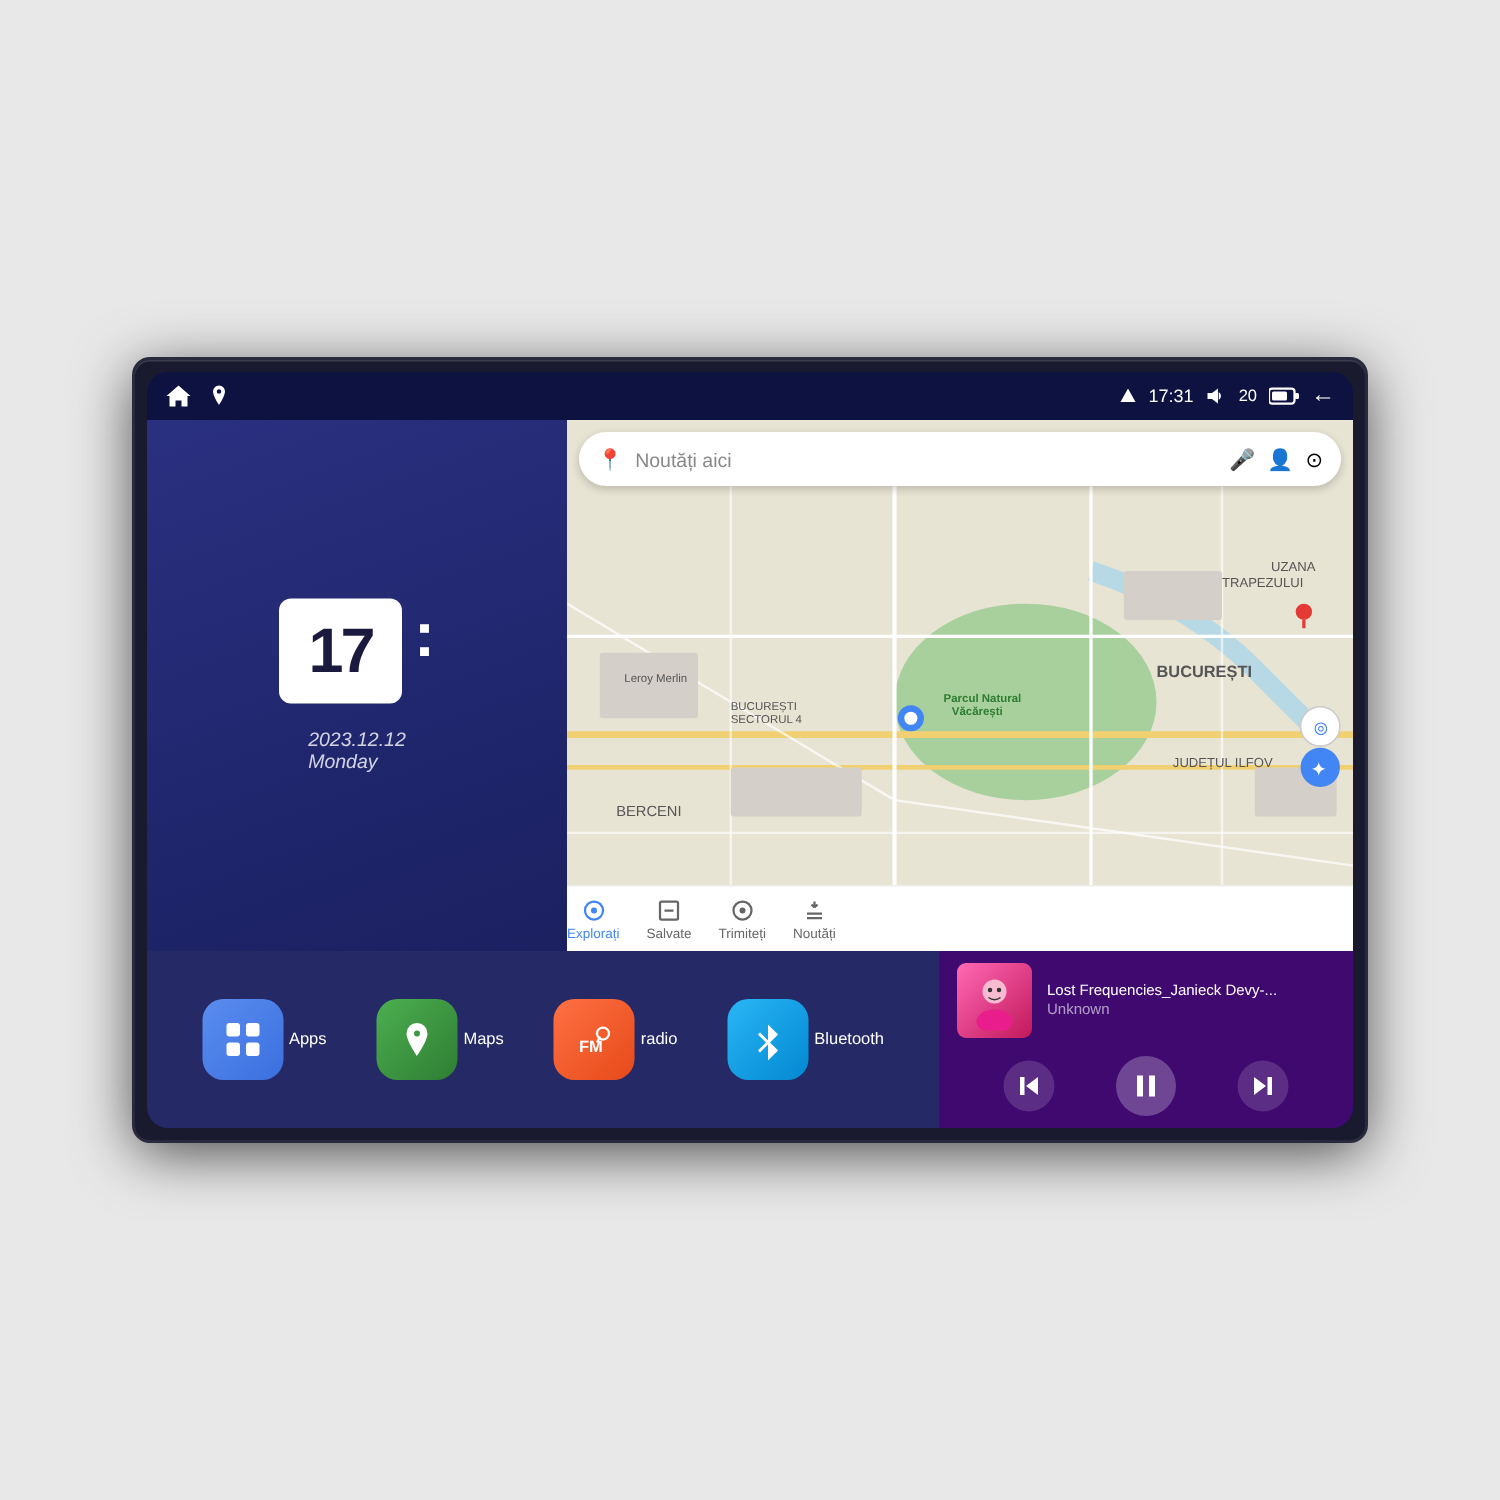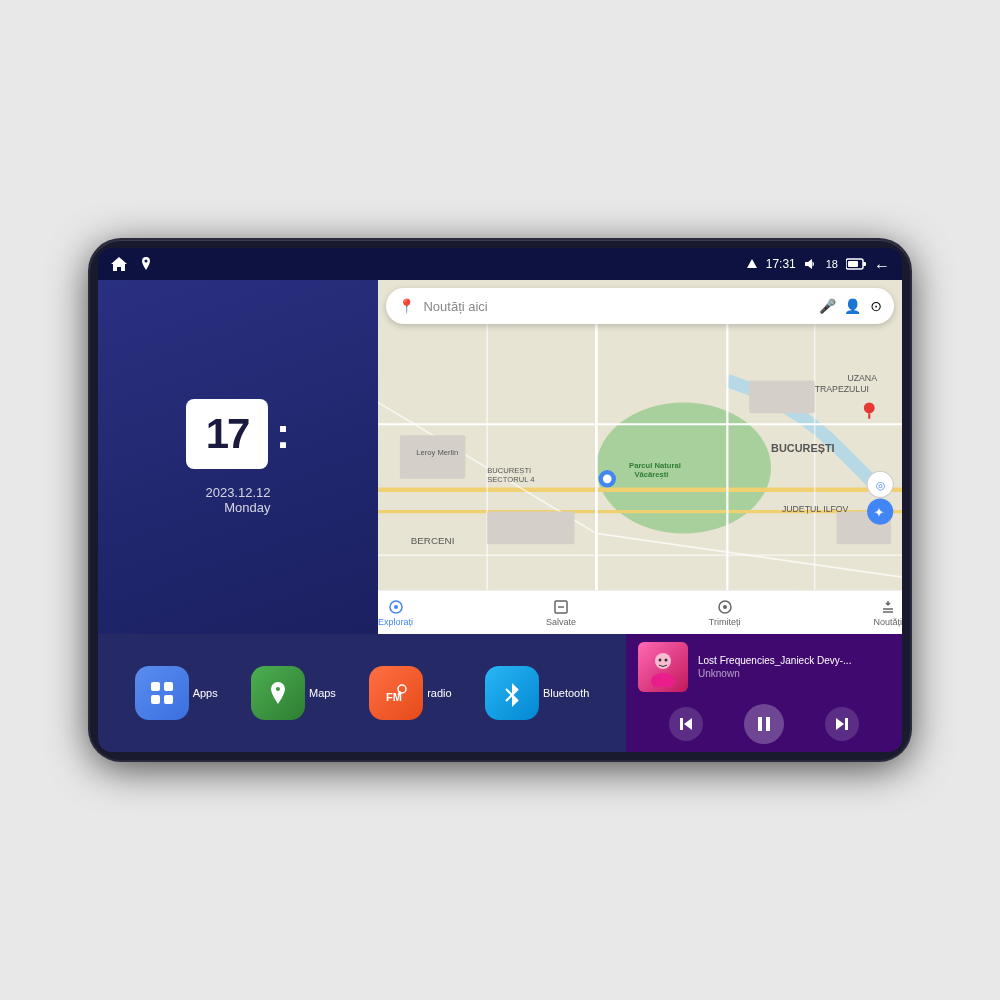--- a/index.html
+++ b/index.html
@@ -10,21 +10,21 @@
       display: flex;
       align-items: center;
       justify-content: center;
       font-family: 'Arial', sans-serif;
     }
 
     .device-shell {
       width: 820px;
       height: 520px;
       background: #1a1a2e;
-      border-radius: 31px;
+      border-radius: 10px;
       padding: 8px;
       box-shadow:
         0 0 0 2px #2a2a3e,
         0 8px 40px rgba(0,0,0,0.7),
         inset 0 1px 0 rgba(255,255,255,0.15);
       position: relative;
     }
 
     .screen {
       width: 100%;
@@ -84,21 +84,20 @@
       display: flex;
       flex-direction: column;
       align-items: center;
       justify-content: center;
       padding: 20px;
       gap: 8px;
     }
 
     .clock-display {
       display: flex;
-      align-items: center;
       gap: 8px;
     }
 
     .clock-block {
       background: white;
       border-radius: 8px;
       width: 82px;
       height: 70px;
       display: flex;
       align-items: center;
@@ -111,22 +110,23 @@
 
     .clock-separator {
       font-size: 42px;
       font-weight: bold;
       color: white;
     }
 
     .clock-date {
       color: rgba(255,255,255,0.8);
       font-size: 13px;
-      text-align: right;
+      text-align: left;
       margin-top: 8px;
+      font-style: italic;
     }
 
     
     .map-widget {
       flex: 1;
       background: #e8e4d4;
       position: relative;
       overflow: hidden;
     }
 
@@ -163,21 +163,21 @@
 
     .map-bottom-bar {
       position: absolute;
       bottom: 0;
       left: 0;
       right: 0;
       height: 44px;
       background: white;
       display: flex;
       align-items: center;
-      justify-content: space-between;
+      justify-content: flex-start;
       border-top: 1px solid #eee;
     }
 
     .map-nav-item {
       display: flex;
       flex-direction: column;
       align-items: center;
       gap: 2px;
       font-size: 9px;
     }
@@ -327,21 +327,21 @@
       <div class="status-right">
 
         <svg width="12" height="12" viewBox="0 0 12 12" fill="white">
           <path d="M6 1L1 10h10L6 1z"></path>
         </svg>
         <span style="font-size:12px;color:white;font-weight:500;">17:31</span>
 
         <svg width="14" height="12" viewBox="0 0 14 12" fill="white">
           <path d="M1 4v4h3l4 3V1L4 4H1zm9 2a3 3 0 0 0-1.5-2.6v5.2A3 3 0 0 0 10 6z"></path>
         </svg>
-        <span style="font-size:11px;color:white;">18</span>
+        <span style="font-size:11px;color:white;">20</span>
 
         <svg width="20" height="12" viewBox="0 0 20 12" fill="white">
           <rect x="0" y="1" width="17" height="10" rx="2" stroke="white" stroke-width="1.5" fill="none"></rect>
           <rect x="2" y="3" width="10" height="6" rx="1" fill="white"></rect>
           <rect x="17" y="4" width="3" height="4" rx="1" fill="white"></rect>
         </svg>
 
         <span style="font-size:16px;color:white;cursor:pointer;">←</span>
       </div>
     </div>

